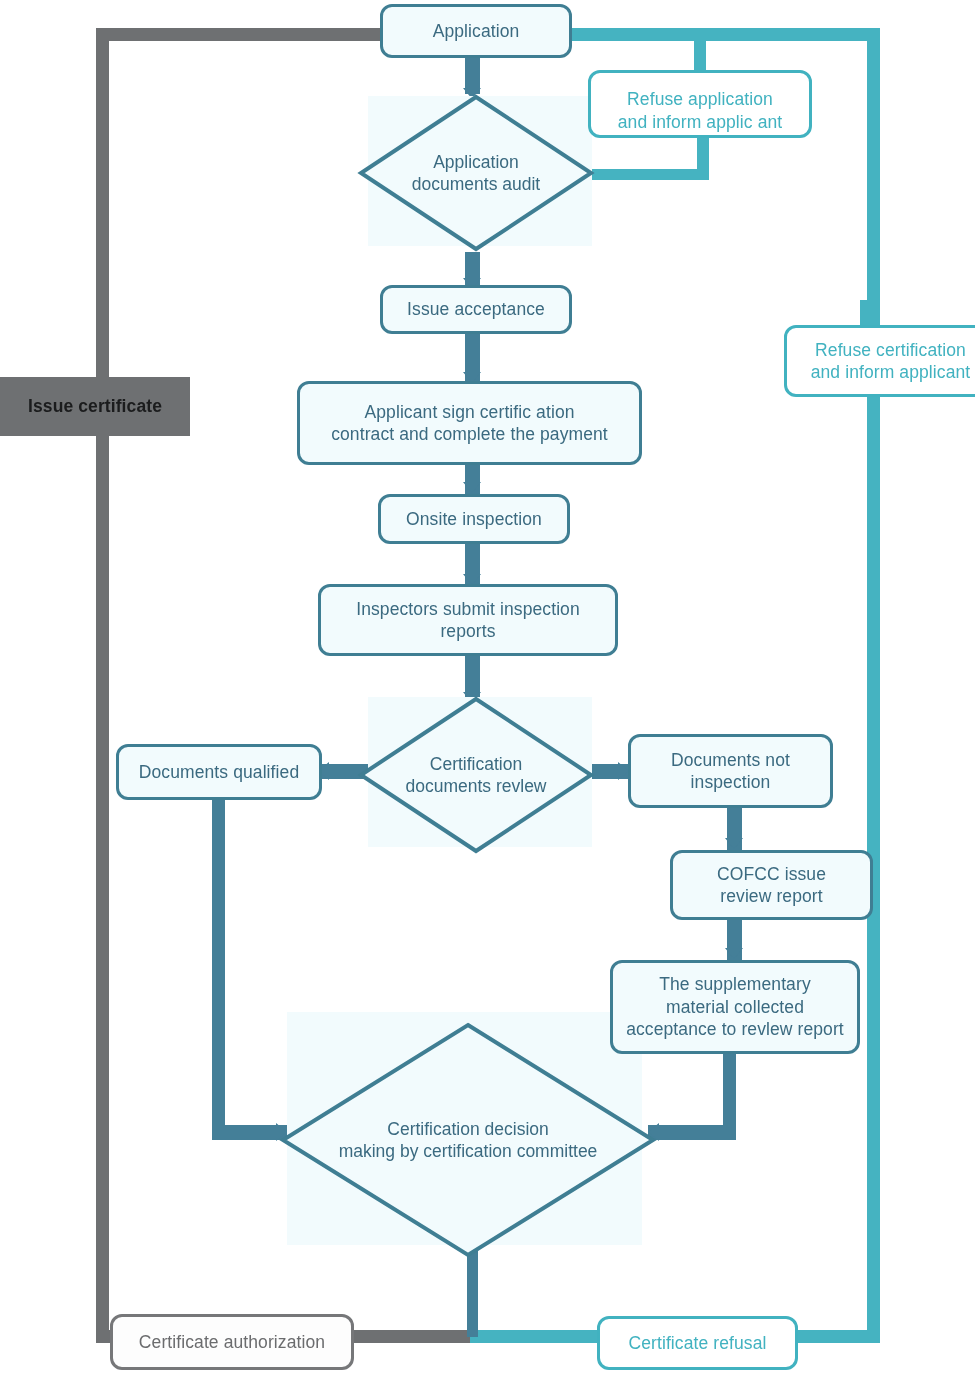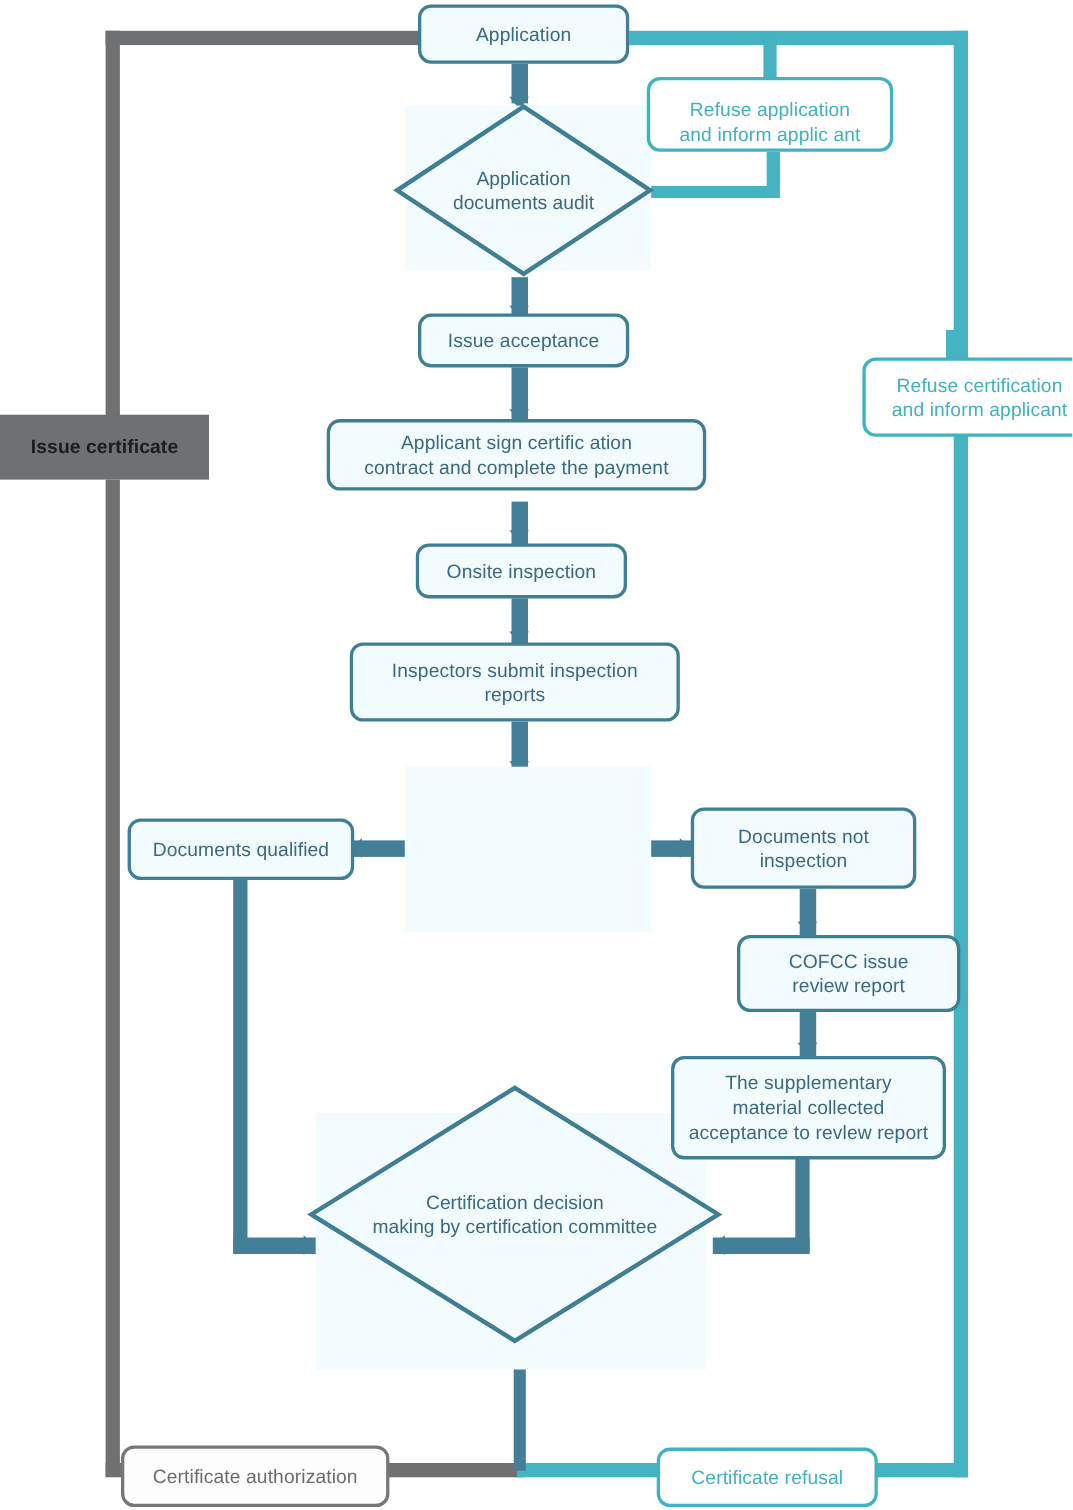--- a/index.html
+++ b/index.html
@@ -178,22 +178,31 @@
   <div class="diamond-wrap" style="left:356px; top:92px; width:240px; height:162px;">
     <svg width="240" height="162" viewBox="0 0 240 162">
       <polygon points="120,5 235,81 120,157 5,81" fill="#f2fbfd" stroke="#3f7e93" stroke-width="4"></polygon>
     </svg>
     <div class="diamond-label">
       <span style="white-space:pre-line">Application
 documents audit</span>
     </div>
   </div>
 
-
-  <div class="diamond-wrap" style="left:278px; top:984px; width:380px; height:240px;">
+  <div class="diamond-wrap" style="left:356px; top:694px; width:240px; height:162px;">
+    <svg width="240" height="162" viewBox="0 0 240 162">
+      <polygon points="120,5 235,81 120,157 5,81" fill="#f2fbfd" stroke="#3f7e93" stroke-width="4"></polygon>
+    </svg>
+    <div class="diamond-label">
+      <span style="white-space:pre-line">Certification
+documents revlew</span>
+    </div>
+  </div>
+
+  <div class="diamond-wrap" style="left:278px; top:1020px; width:380px; height:240px;">
     <svg width="380" height="240" viewBox="0 0 380 240">
       <polygon points="190,5 375,120 190,235 5,120" fill="#f2fbfd" stroke="#3f7e93" stroke-width="4"></polygon>
     </svg>
     <div class="diamond-label">
       <span style="white-space:pre-line">Certification decision
 making by certification committee</span>
     </div>
   </div>
 
   <div class="node" style="left:380px; top:4px; width:192px; height:54px;">
@@ -211,21 +220,21 @@
 
   <div class="node teal" style="left:784px; top:325px; width:213px; height:72px;">
     <span style="white-space:pre-line">Refuse certification
 and inform applicant</span>
   </div>
 
   <div class="node graylabel" style="left:0px; top:377px; width:190px; height:59px;">
     <span style="white-space:pre-line">Issue certificate</span>
   </div>
 
-  <div class="node" style="left:297px; top:381px; width:345px; height:65px;">
+  <div class="node" style="left:297px; top:381px; width:345px; height:84px;">
     <span style="white-space:pre-line">Applicant sign certific ation
 contract and complete the payment</span>
   </div>
 
   <div class="node" style="left:378px; top:494px; width:192px; height:50px;">
     <span style="white-space:pre-line">Onsite inspection</span>
   </div>
 
   <div class="node" style="left:318px; top:584px; width:300px; height:72px;">
     <span style="white-space:pre-line">Inspectors submit inspection

